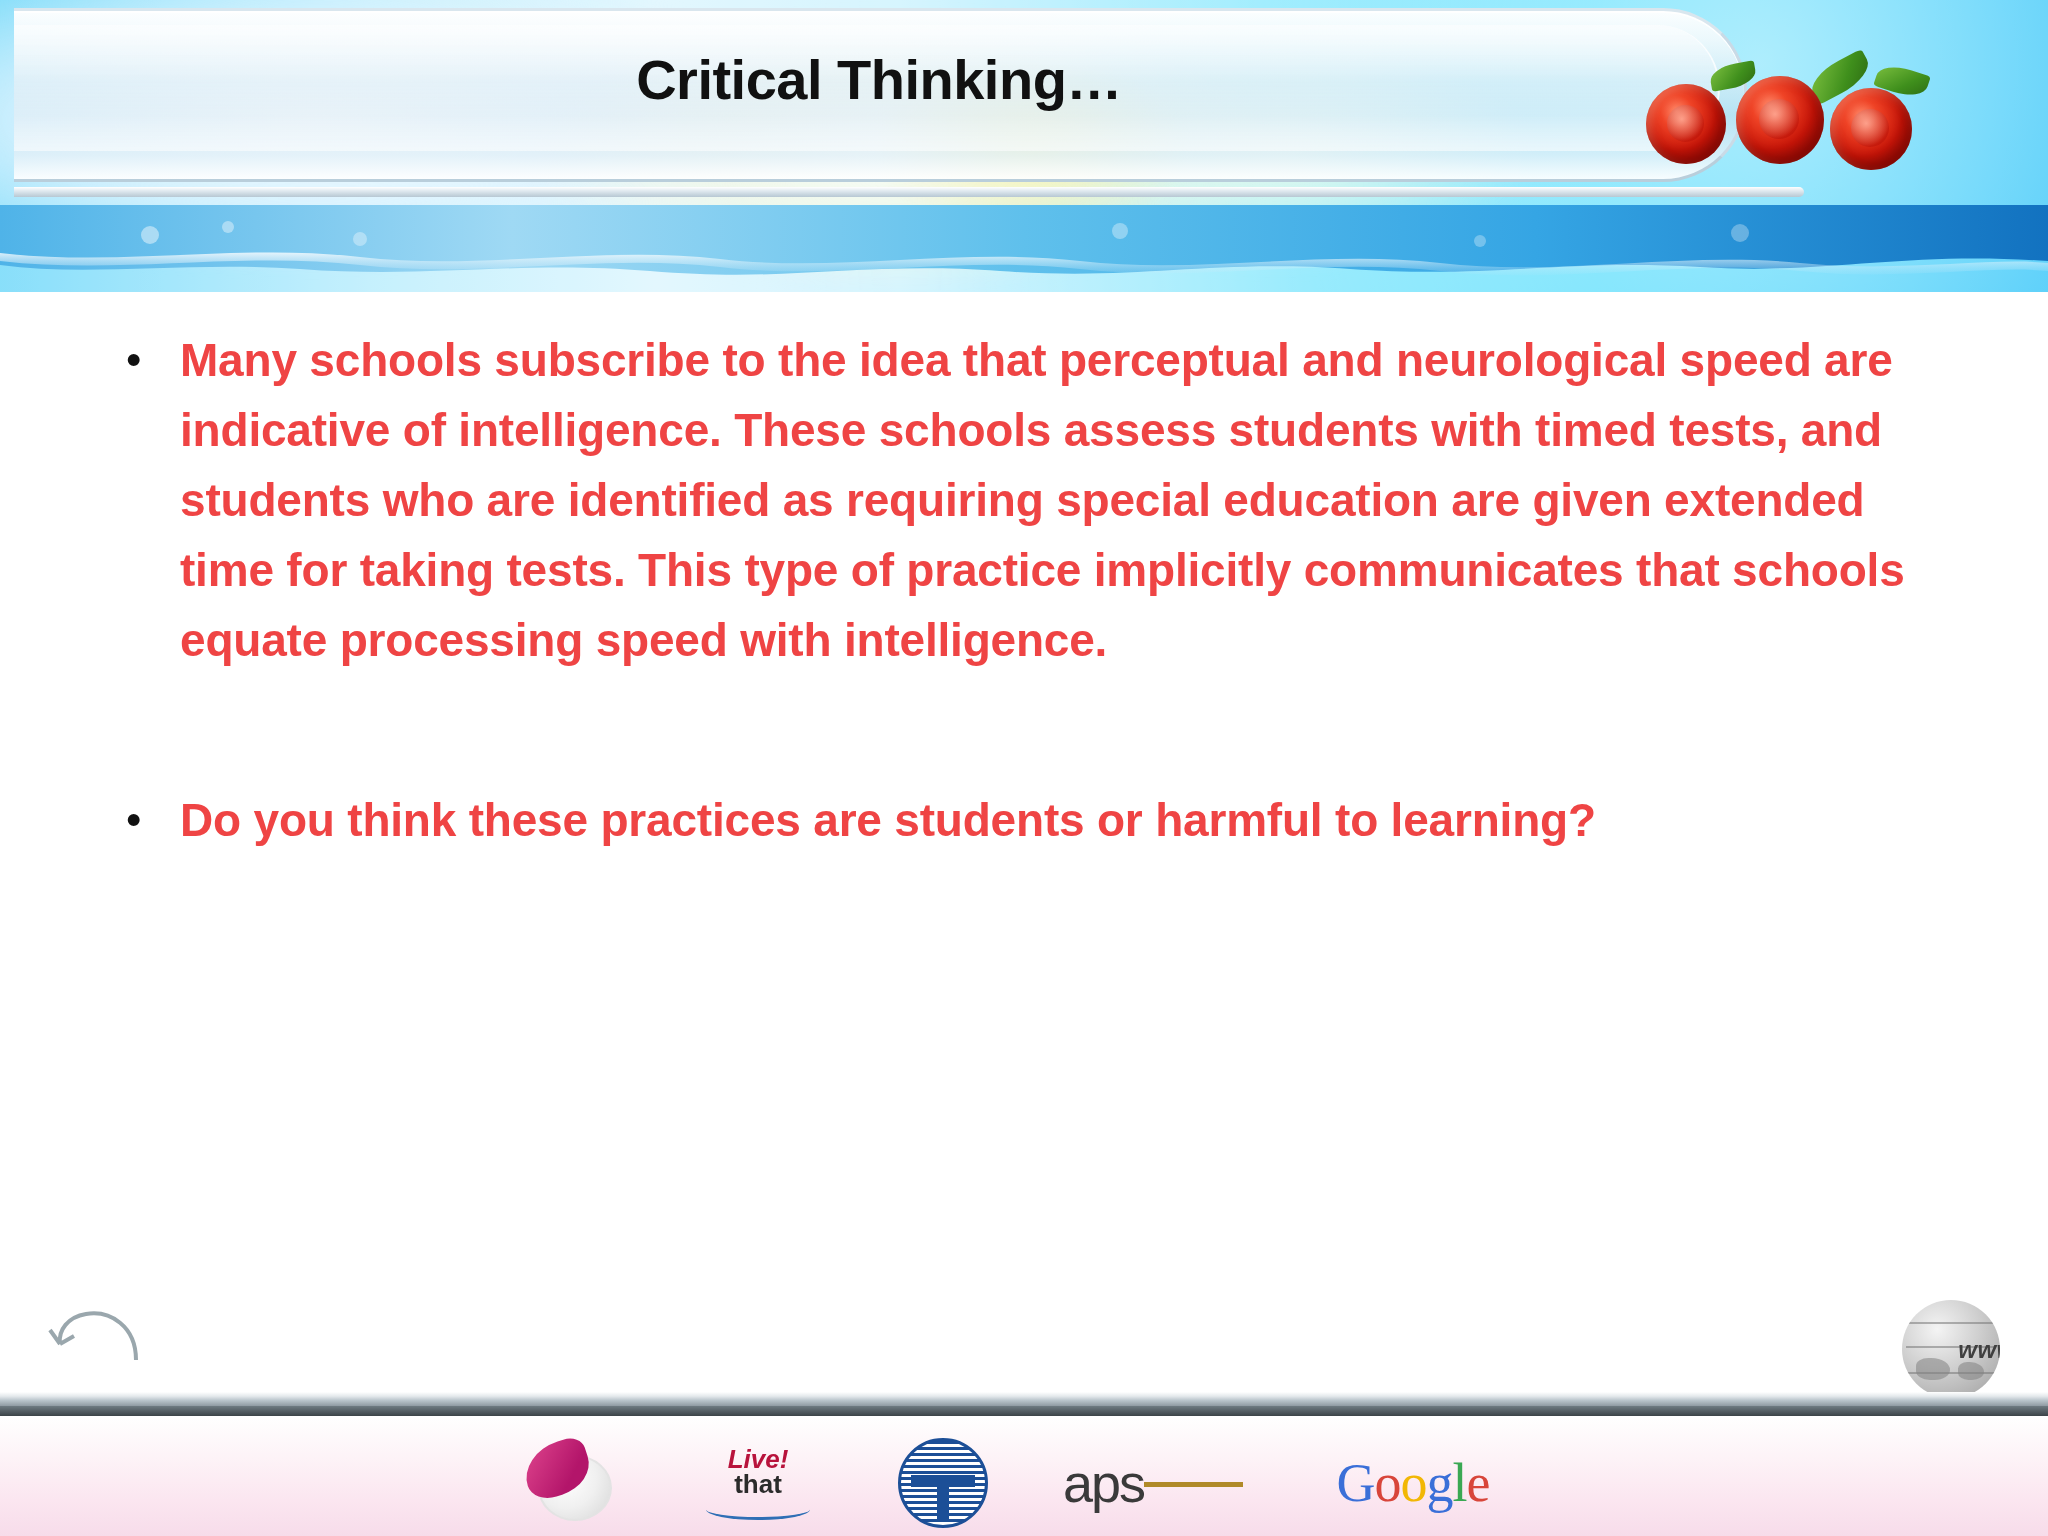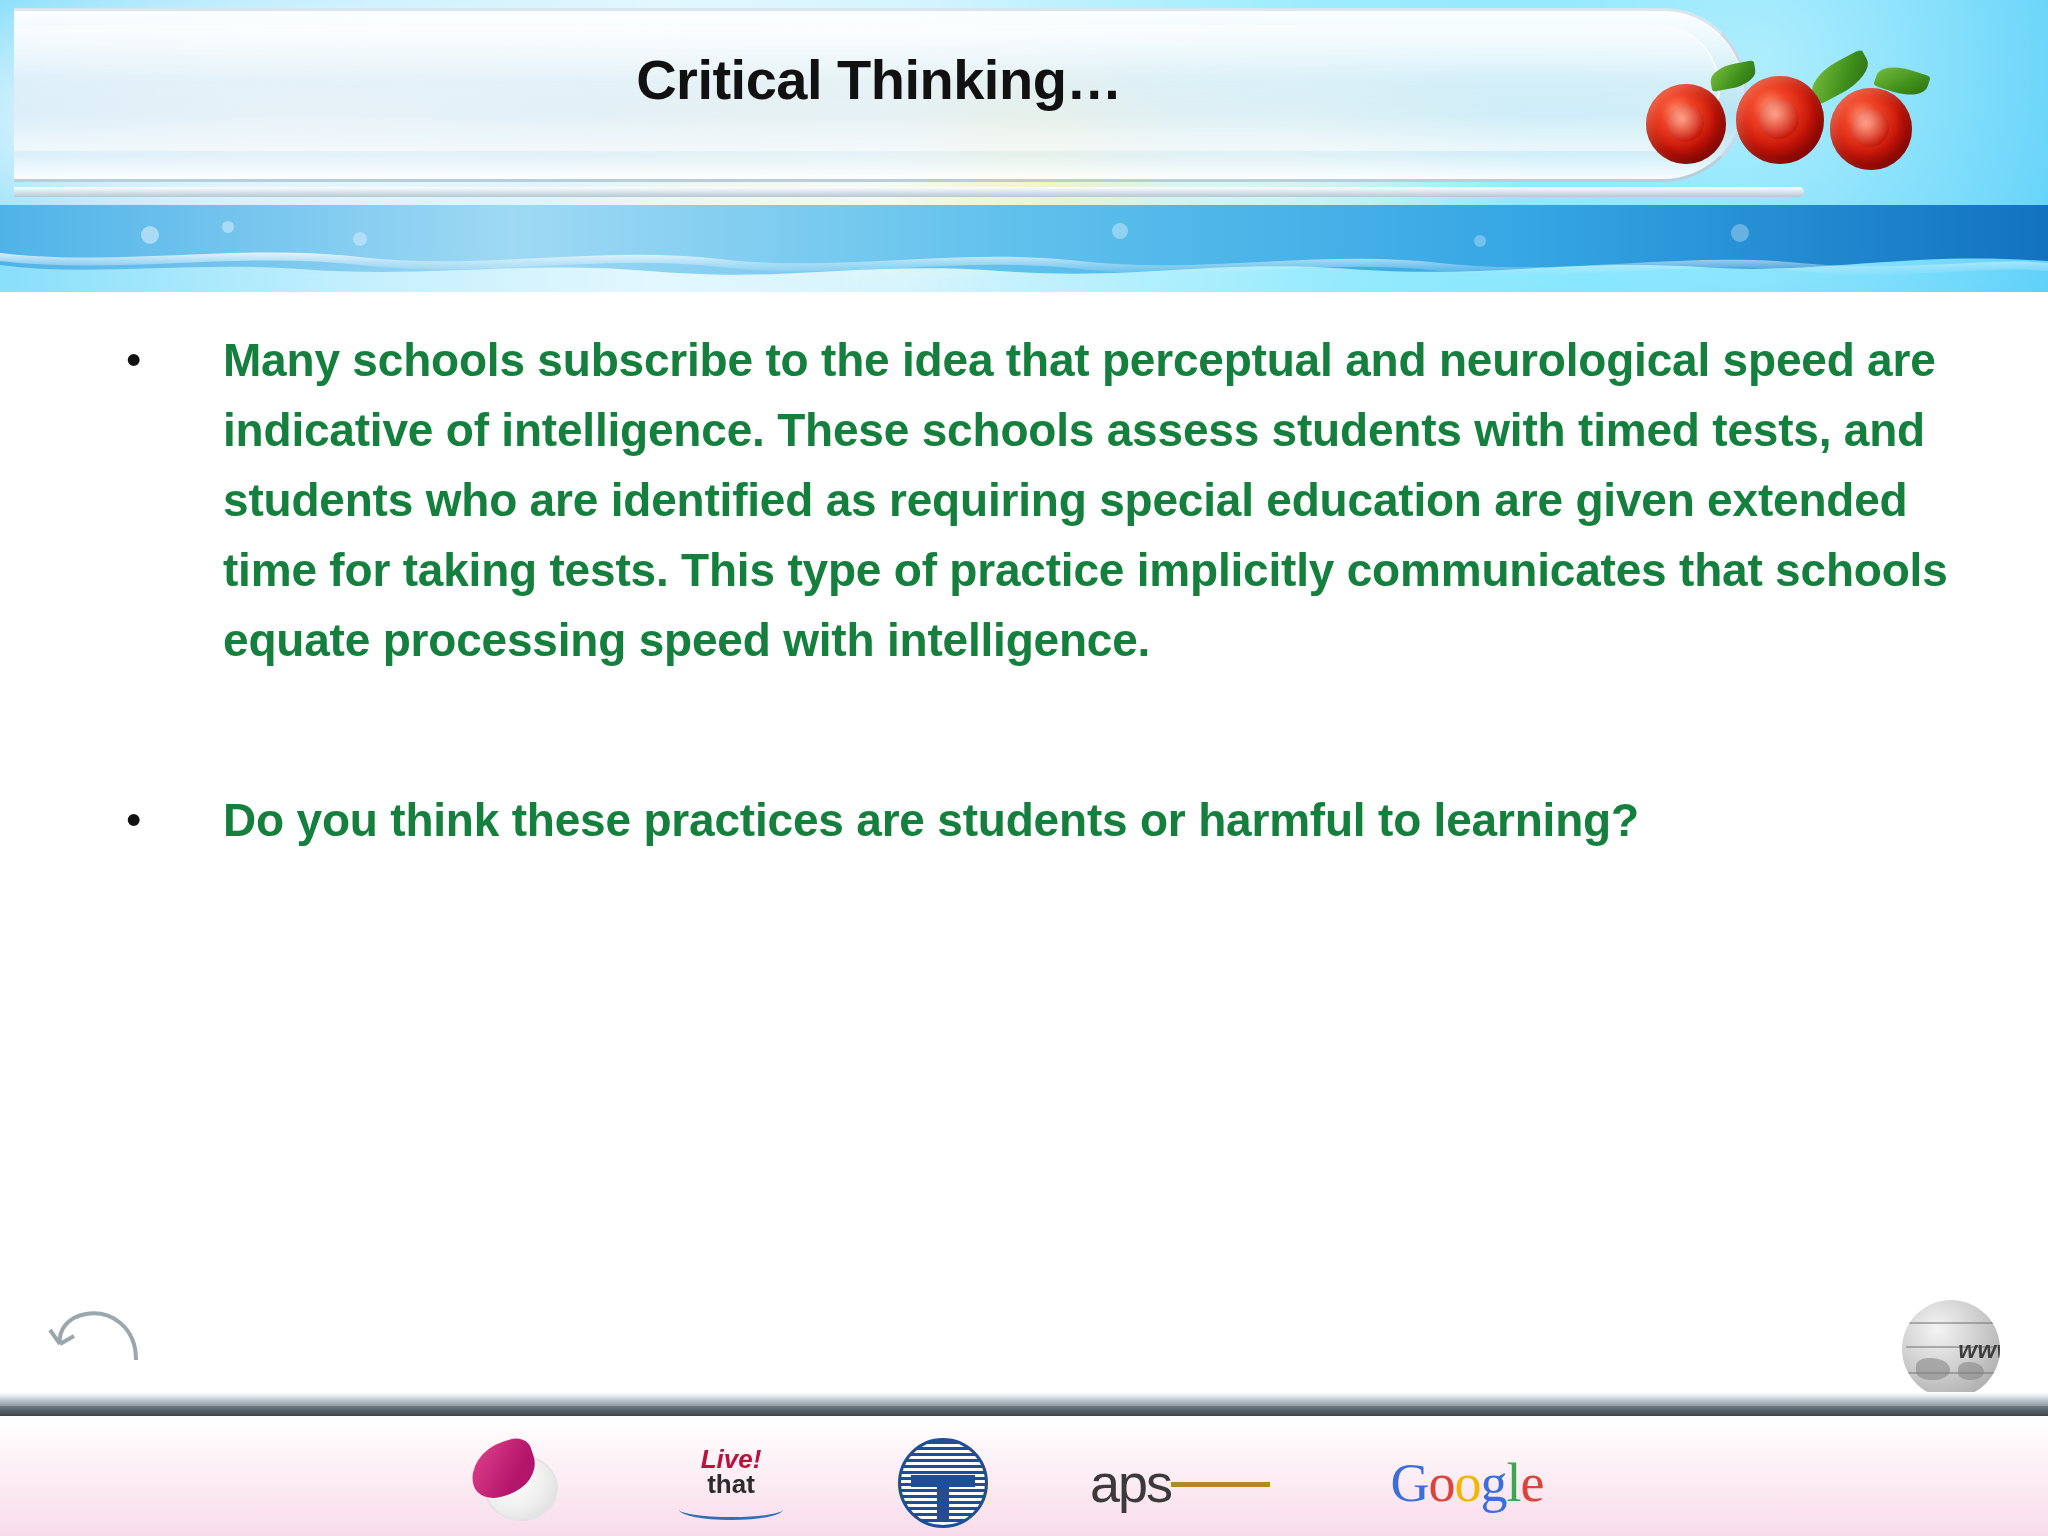--- a/index.html
+++ b/index.html
@@ -193,24 +193,23 @@
     font-size: 44px;
     line-height: 70px;
     color: #111111;
     padding-left: 16px;
     box-sizing: border-box;
   }
   .bullet-text {
     font-size: 46px;
     font-weight: bold;
     line-height: 70px;
-    color: #15803d;
+    color: #ef4444;
     letter-spacing: -0.2px;
     max-width: 1750px;
-    margin-left: 43px;
   }
   .bullet-row.second { margin-top: 110px; }
   .bullet-row.second .bullet-text { white-space: nowrap; }
 
   
   .back-arrow {
     position: absolute;
     left: 40px; top: 1300px;
     width: 110px; height: 80px;
   }
@@ -265,21 +264,21 @@
     background: linear-gradient(180deg, #ffffff 0%, #fdf3f7 35%, #fbe6f0 70%, #f7dcea 100%);
   }
   .logos {
     position: absolute;
     left: 0; top: 1430px;
     width: 2036px;
     height: 106px;
     display: flex;
     align-items: center;
     justify-content: center;
-    gap: 92px;
+    gap: 65px;
   }
   .logo {
     position: relative;
     height: 92px;
     display: flex;
     align-items: center;
     justify-content: center;
   }
   
   .logo-dolphin { width: 110px; }

